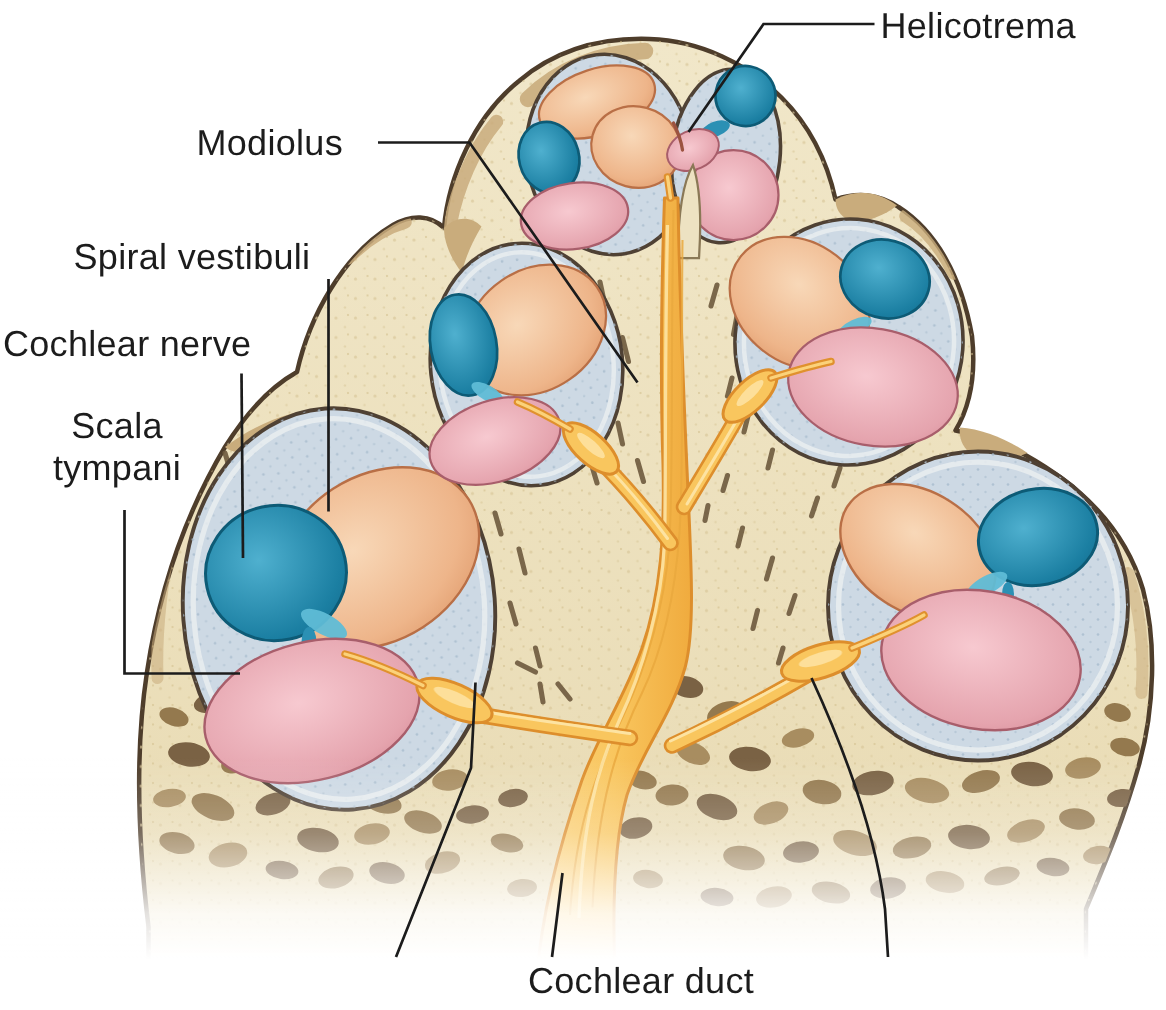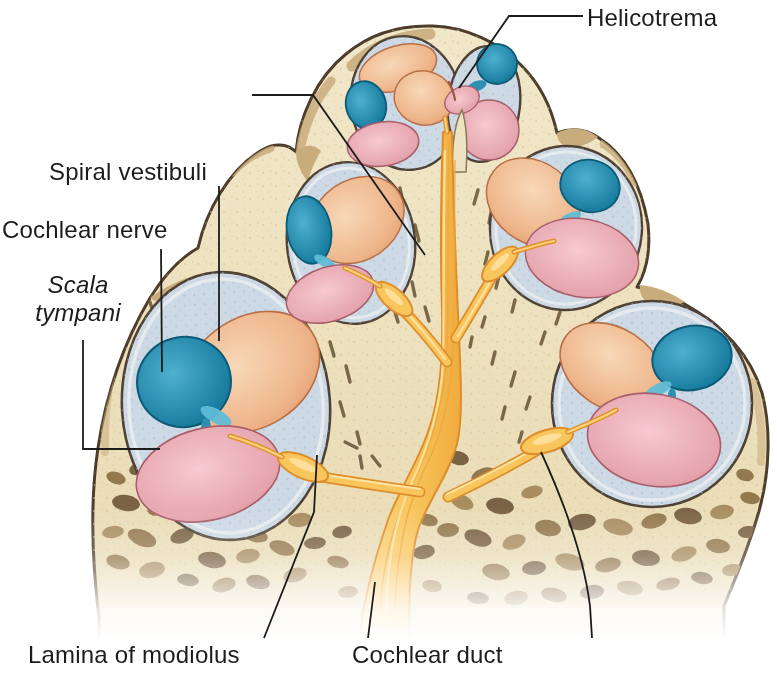--- a/index.html
+++ b/index.html
@@ -1,21 +1,21 @@
 <!DOCTYPE html>
 <html style="--background: #ffffff; --label-text: #1c1c1c; --leader-line: #1c1c1c; --bone-fill: #ede2c2; --bone-outline: #4e3d2b; --bone-shadow: #c9ac7c; --perilymph-blue: #cdd9e4; --chamber-ring: #4f4134; --scala-vestibuli-fill: #e09a6c; --scala-vestibuli-light: #f8d8b8; --cochlear-duct-fill: #1b7fa2; --cochlear-duct-light: #5fbcd6; --scala-tympani-fill: #d2828f; --scala-tympani-light: #f7c9d0; --nerve-fill: #f9c65e; --nerve-outline: #dd8e2c; --nerve-light: #fde3a2; --trabecula-dark: #7a6244; --trabecula-mid: #94794e; --trabecula-light: #a88d60; --marrow-dash: #6e5a3e;"><head>
 <meta charset="utf-8">
 <style>
   html,body{margin:0;padding:0;background:#fff;}
   .stage{position:relative;width:777px;height:673px;background:var(--background,#fff);overflow:hidden;
          font-family:"Liberation Sans",sans-serif;}
   .stage svg{position:absolute;left:0;top:0;}
   .lbl{position:absolute;font-size:24px;line-height:28px;color:var(--label-text,#1c1c1c);
        white-space:nowrap;letter-spacing:.2px;}
-  .lbl.center{white-space:normal;text-align:center;font-style:italic;}
+  .lbl.center{white-space:normal;text-align:center;}
 </style>
 </head>
 <body>
 
 <div class="stage">
 <svg width="777" height="673" viewBox="0 0 777 673">
   <defs>
     <linearGradient id="gBone" x1="0" y1="0" x2="0" y2="1">
       <stop offset="0" stop-color="#f1e7c9"></stop>
           <stop offset="1" stop-color="#e8dab2"></stop>
@@ -333,18 +333,18 @@
     <path d="M 219,186 L 219,341"></path>
     <path d="M 161,249 L 162,372"></path>
     <path d="M 83,340 L 83,449 L 160,449"></path>
     <path d="M 264,638 L 314,512 L 317,455"></path>
     <path d="M 368,638 L 375,582"></path>
     <path d="M 592,638 L 590,606 C 584,558 564,502 541,452"></path>
   </g>
 </svg>
 
 <div class="lbl" style="left:587px;top:4px">Helicotrema</div>
+<div class="lbl" style="left:131px;top:82px">Modiolus</div>
 <div class="lbl" style="left:49px;top:158px">Spiral vestibuli</div>
 <div class="lbl" style="left:2px;top:216px">Cochlear nerve</div>
 <div class="lbl center" style="left:17px;top:271px;width:122px">Scala tympani</div>
-<div class="lbl" style="left:28px;top:641px">Lamina of modiolus</div>
 <div class="lbl" style="left:352px;top:641px">Cochlear duct</div>
 </div>
 
 </body></html>

